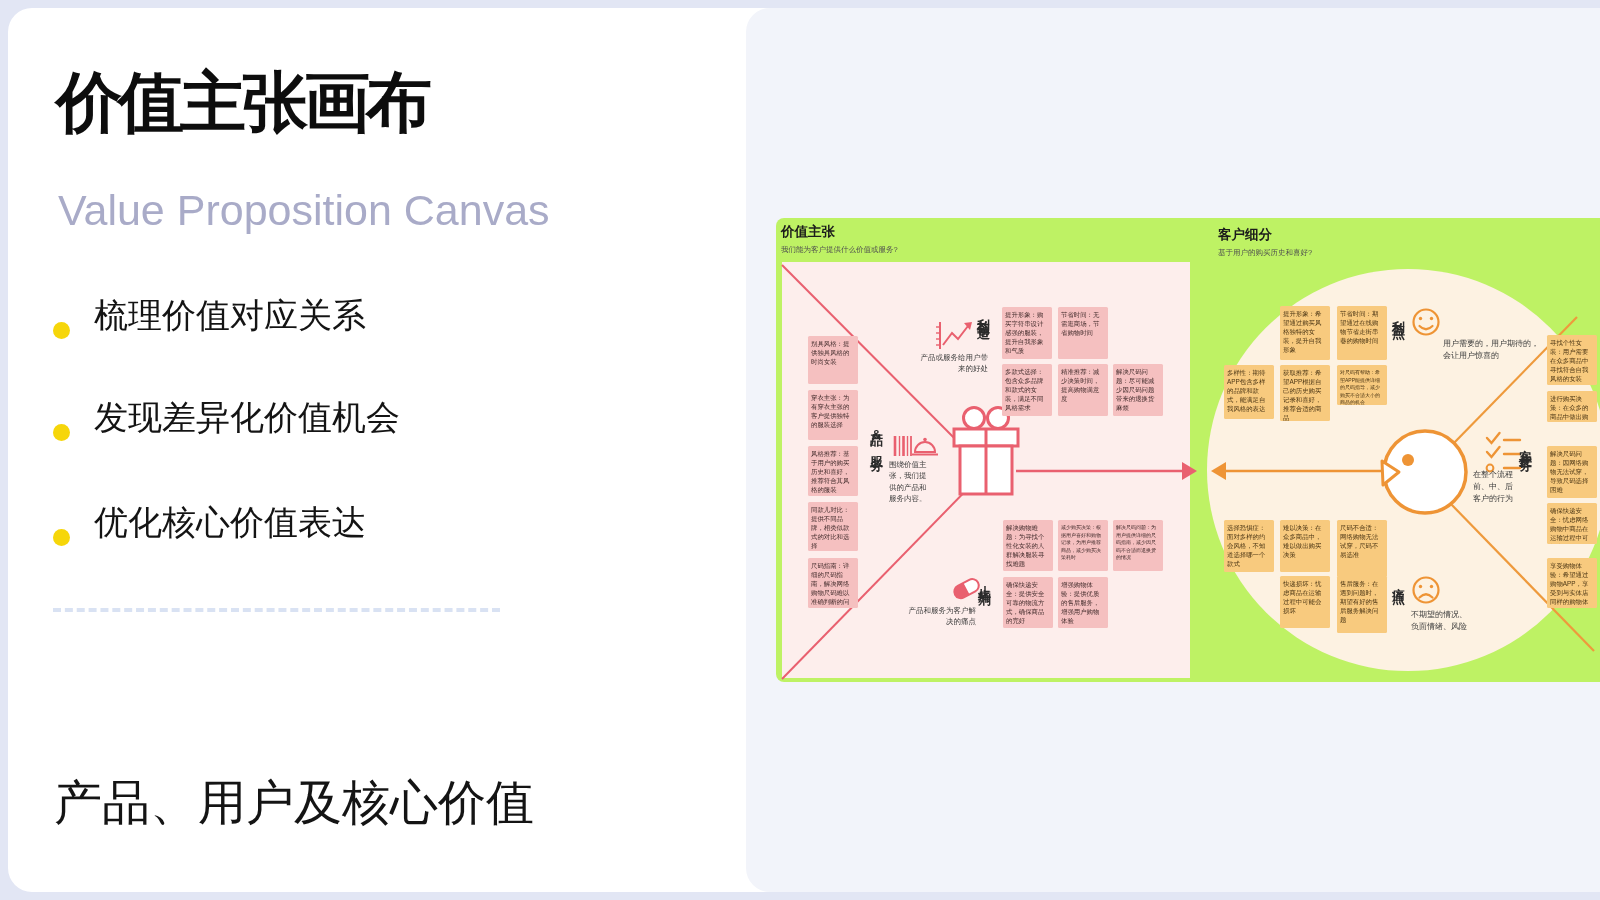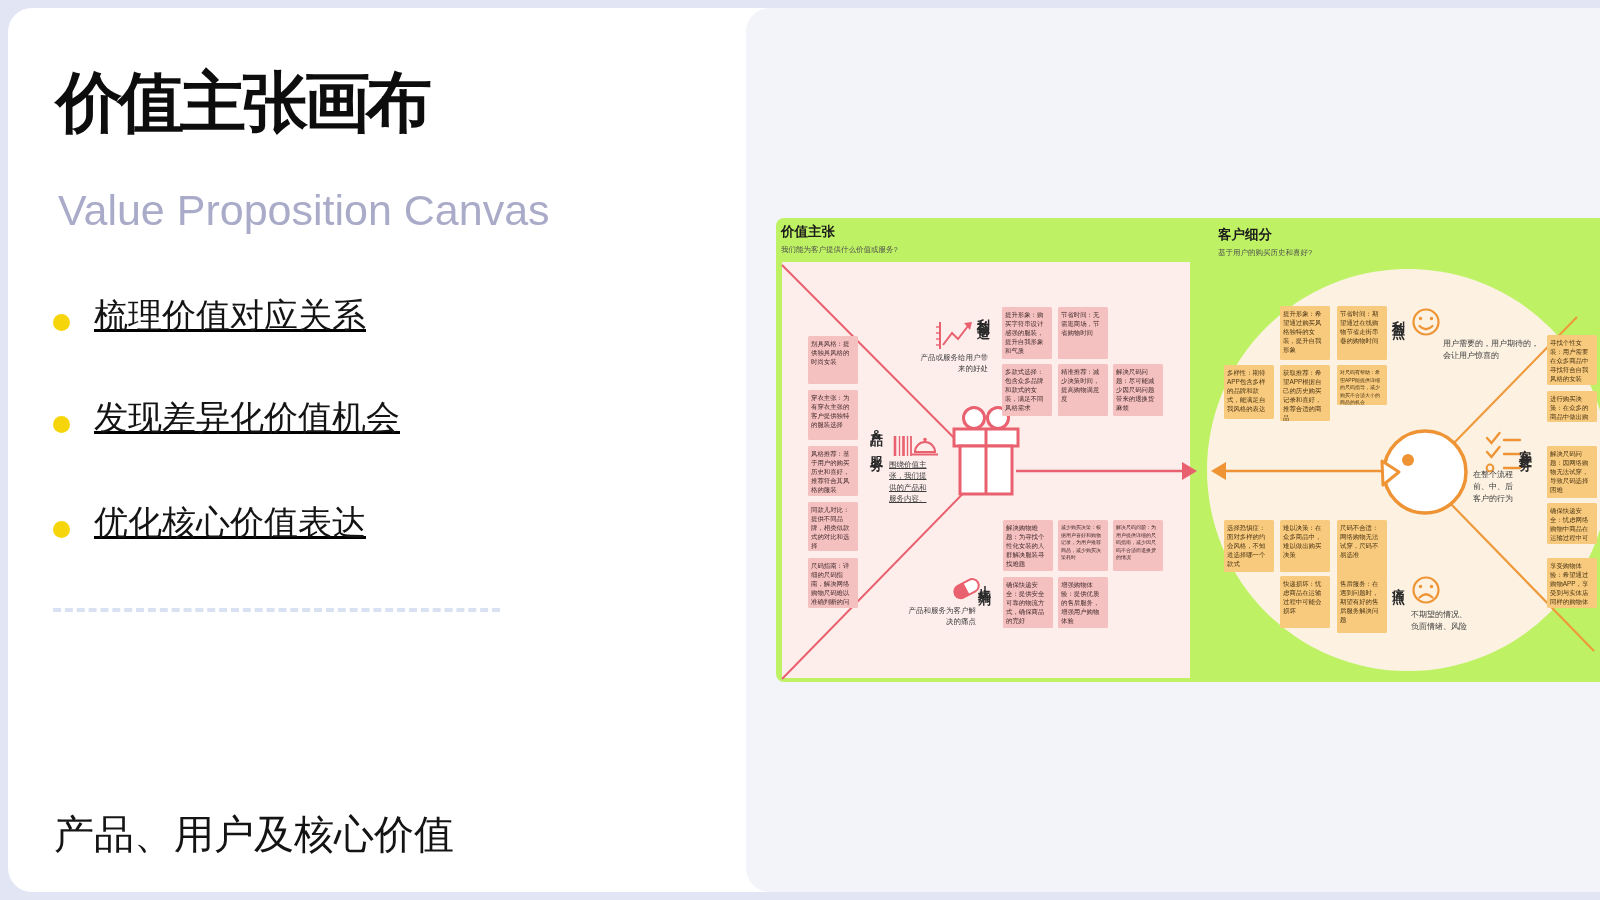--- a/index.html
+++ b/index.html
@@ -6,28 +6,28 @@
   body{width:1600px;height:900px;background:#e2e6f4;overflow:hidden;position:relative;
        font-family:"Liberation Sans","DejaVu Sans",sans-serif;}
   .card{position:absolute;border-radius:24px;}
   #left-card{left:8px;top:8px;width:804px;height:884px;background:#ffffff;}
   #right-card{left:746px;top:8px;width:880px;height:884px;background:#f2f4fa;}
 
   
   #main-title{position:absolute;left:48px;top:50px;font-family:"Liberation Serif","DejaVu Serif",serif;
       font-weight:700;font-size:66px;letter-spacing:-4px;color:#0d0d0d;}
   #en-subtitle{position:absolute;left:50px;top:178px;font-size:43px;color:#a9abc8;letter-spacing:0;}
-  .bullet-row{position:absolute;left:45px;display:flex;align-items:center;text-decoration:underline;}
+  .bullet-row{position:absolute;left:45px;display:flex;align-items:flex-end;}
   .dot{width:17px;height:17px;border-radius:50%;background:#f6d60a;margin-top:12px;flex:none;}
   .bullet-text{margin-left:24px;font-size:34px;color:#141414;font-weight:500;}
   #divider{position:absolute;left:45px;top:600px;width:447px;border-top:4.5px dashed #d9e2f3;}
   #ai-badge{position:absolute;left:45px;top:653px;width:170px;height:80px;background:#5257e2;
       border-radius:14px;color:#ffffff;font-size:33px;font-weight:700;display:flex;
       align-items:center;justify-content:center;}
-  #footer-text{position:absolute;left:46px;top:763px;font-size:40px;color:#141414;font-weight:500;margin-top:36px;}
+  #footer-text{position:absolute;left:46px;top:763px;font-size:48px;color:#141414;font-weight:500;}
 
   
   #diagram{position:absolute;left:776px;top:218px;width:824px;height:464px;background:#bef264;
       border-radius:8px 0 0 8px;}
   #diagram svg{position:absolute;left:0;top:0;}
   .cv-title{position:absolute;font-size:13.5px;font-weight:800;color:#1b1b1b;}
   .cv-sub{position:absolute;font-size:7.5px;color:#4f4f4f;}
   .vlabel{position:absolute;writing-mode:vertical-rl;text-orientation:upright;font-weight:700;
       font-size:13px;color:#2a2a2a;letter-spacing:3px;line-height:1;}
   .desc{position:absolute;font-size:7.5px;line-height:1.5;color:#3c3c3c;}
@@ -157,21 +157,21 @@
 
   <div class="cv-title" style="left:5px;top:5px;">价值主张</div>
   <div class="cv-sub" style="left:5px;top:27px;">我们能为客户提供什么价值或服务?</div>
   <div class="cv-title" style="left:442px;top:8px;">客户细分</div>
   <div class="cv-sub" style="left:442px;top:30px;">基于用户的购买历史和喜好?</div>
 
   <div class="vlabel" style="left:201px;top:89px;">利益创造</div>
   <div class="desc" style="left:128px;top:134px;width:72px;text-align:right;margin-left:12px;">产品或服务给用户带来的好处</div>
 
   <div class="vlabel" style="left:94px;top:203px;">产品&amp;服务</div>
-  <div class="desc" style="left:113px;top:241px;width:42px;text-decoration:underline;">围绕价值主张，我们提供的产品和服务内容。</div>
+  <div class="desc" style="left:113px;top:241px;width:42px;">围绕价值主张，我们提供的产品和服务内容。</div>
 
   <div class="vlabel" style="left:202px;top:357px;">止痛剂</div>
   <div class="desc" style="left:132px;top:387px;width:68px;text-align:right;">产品和服务为客户解决的痛点</div>
 
   <div class="vlabel" style="left:616px;top:91px;">利益点</div>
   <div class="desc" style="left:637px;top:120px;width:100px;font-size:8px;margin-left:30px;">用户需要的，用户期待的，会让用户惊喜的</div>
 
   <div class="vlabel" style="left:743px;top:221px;">客户任务</div>
   <div class="desc" style="left:697px;top:251px;width:44px;font-size:8px;">在整个流程前、中、后客户的行为</div>
 

